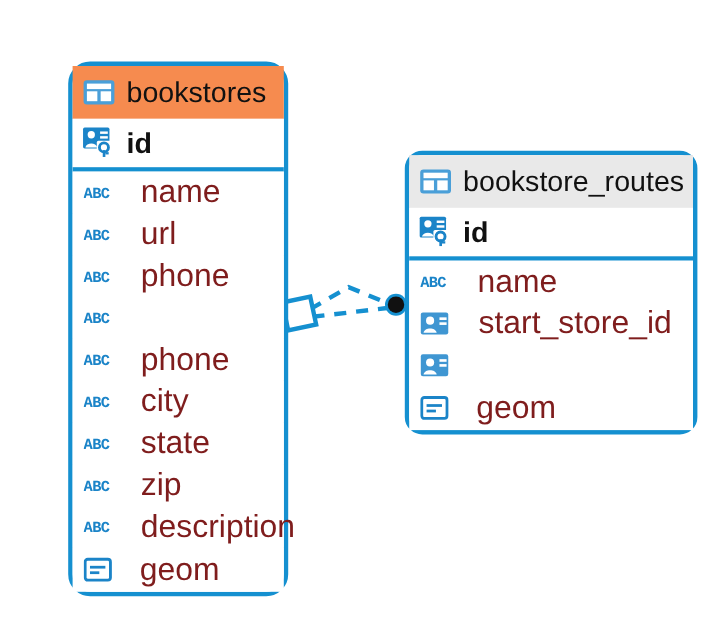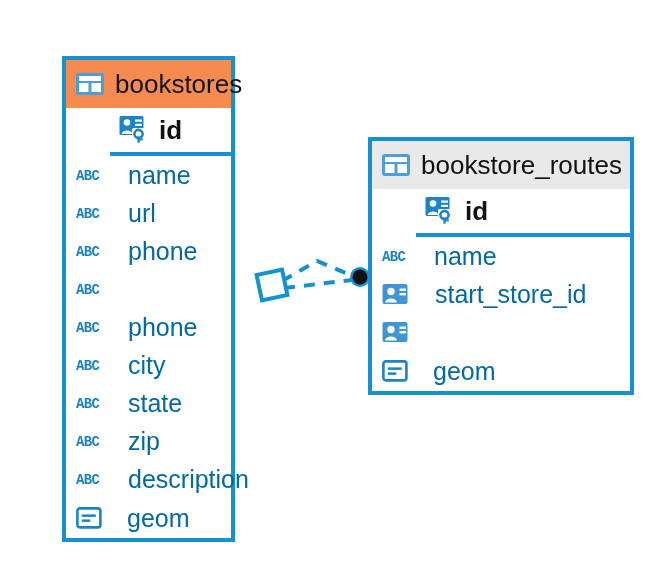--- a/index.html
+++ b/index.html
@@ -47,41 +47,40 @@
 
   .pk-row {
     display: flex;
     align-items: center;
     box-sizing: border-box;
     height: 48px;
     padding: 0 8px 0 9px;
     gap: 10px;
     border-bottom: 4px solid #1590d0;
     background: #ffffff;
-    margin-left: 44px;
   }
   .pk-row .field-label {
     font-size: 26px;
     font-weight: bold;
     color: #111111;
     line-height: 1;
   }
 
   .field-row {
     display: flex;
     align-items: center;
     box-sizing: border-box;
     height: 38px;
     padding: 0 8px 0 10px;
     gap: 25px;
     background: #ffffff;
   }
   .field-row .field-label {
-    font-size: 25px;
-    color: #0369a1;
+    font-size: 29px;
+    color: #7f1d1d;
     line-height: 1;
     white-space: nowrap;
   }
 
   
   .icon {
     flex: 0 0 auto;
     display: block;
   }
   .icon-table   { width: 30px; height: 24px; }
@@ -115,21 +114,21 @@
     <g transform="translate(272,285) rotate(-12)">
       <rect x="-13" y="-13" width="26" height="26" fill="#ffffff" stroke="#1590d0" stroke-width="4"></rect>
     </g>
 
     <g>
       <circle cx="360" cy="277" r="10" fill="#1590d0"></circle>
       <circle cx="360" cy="277" r="7.5" fill="#111111"></circle>
     </g>
   </svg>
 
-  <div class="entity" style="left:62px; top:56px; width:173px;">
+  <div class="entity" style="left:62px; top:56px; width:200px;border-radius:20px;">
 
     <div class="entity-header accent-orange">
       <svg class="icon icon-table" viewBox="0 0 30 24">
         <rect x="1" y="1" width="28" height="22" rx="3" fill="#4a9fd8"></rect>
         <rect x="4" y="4" width="22" height="5" fill="#ffffff"></rect>
         <rect x="4" y="11" width="9.5" height="9" fill="#ffffff"></rect>
         <rect x="16.5" y="11" width="9.5" height="9" fill="#ffffff"></rect>
       </svg>
       <span class="entity-title">bookstores</span>
     </div>
@@ -214,21 +213,21 @@
     <div class="field-row" style="height:40px;">
       <svg class="icon icon-blob" viewBox="0 0 26 24">
         <rect x="1.4" y="2.4" width="23" height="19" rx="2.4" fill="#ffffff" stroke="#1b84c8" stroke-width="2.6"></rect>
         <rect x="5.8" y="8.4" width="14" height="2.5" fill="#1b84c8"></rect>
         <rect x="5.8" y="13.4" width="8.5" height="2.5" fill="#1b84c8"></rect>
       </svg>
       <span class="field-label">geom</span>
     </div>
   </div>
 
-  <div class="entity" style="left:368px; top:137px; width:266px;">
+  <div class="entity" style="left:368px; top:137px; width:266px;border-radius:16px;">
 
     <div class="entity-header accent-gray">
       <svg class="icon icon-table" viewBox="0 0 30 24">
         <rect x="1" y="1" width="28" height="22" rx="3" fill="#4a9fd8"></rect>
         <rect x="4" y="4" width="22" height="5" fill="#ffffff"></rect>
         <rect x="4" y="11" width="9.5" height="9" fill="#ffffff"></rect>
         <rect x="16.5" y="11" width="9.5" height="9" fill="#ffffff"></rect>
       </svg>
       <span class="entity-title">bookstore_routes</span>
     </div>

